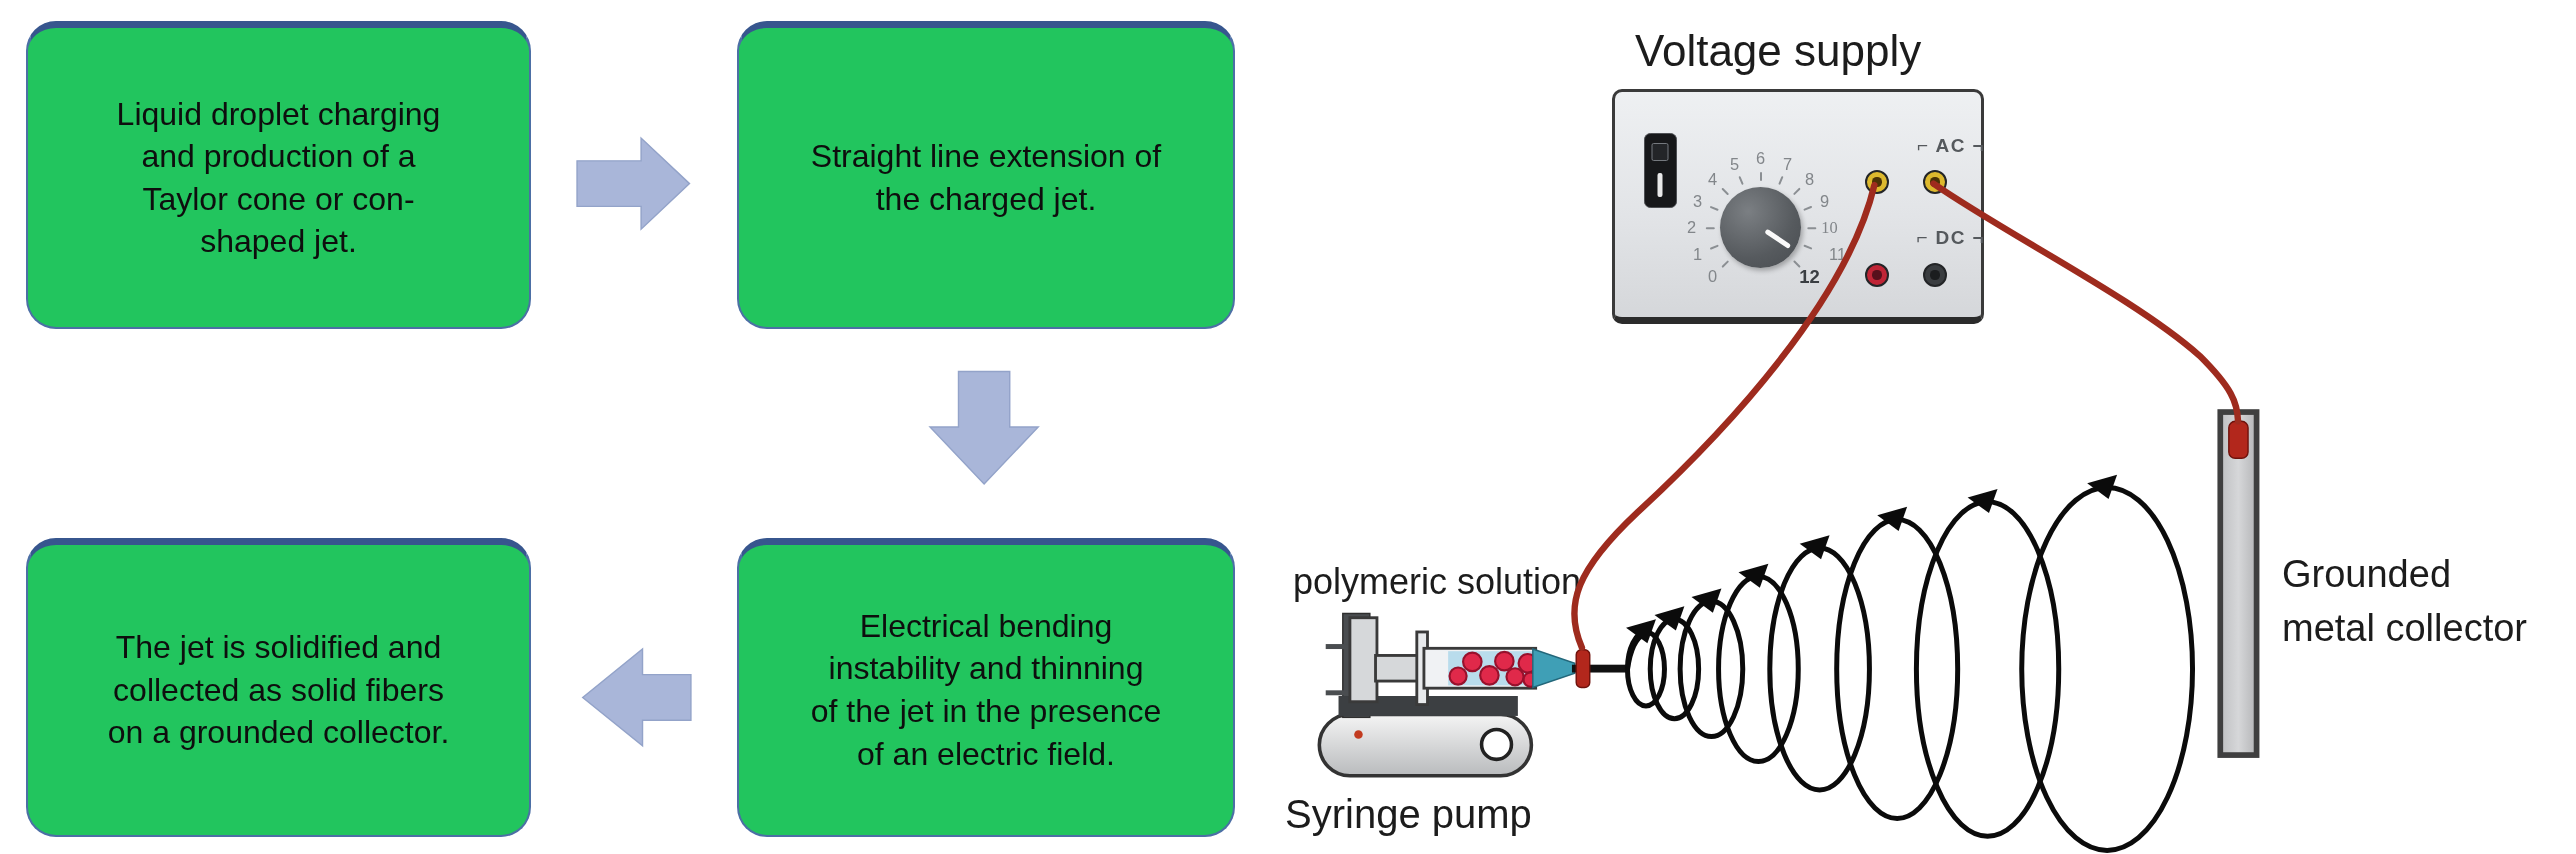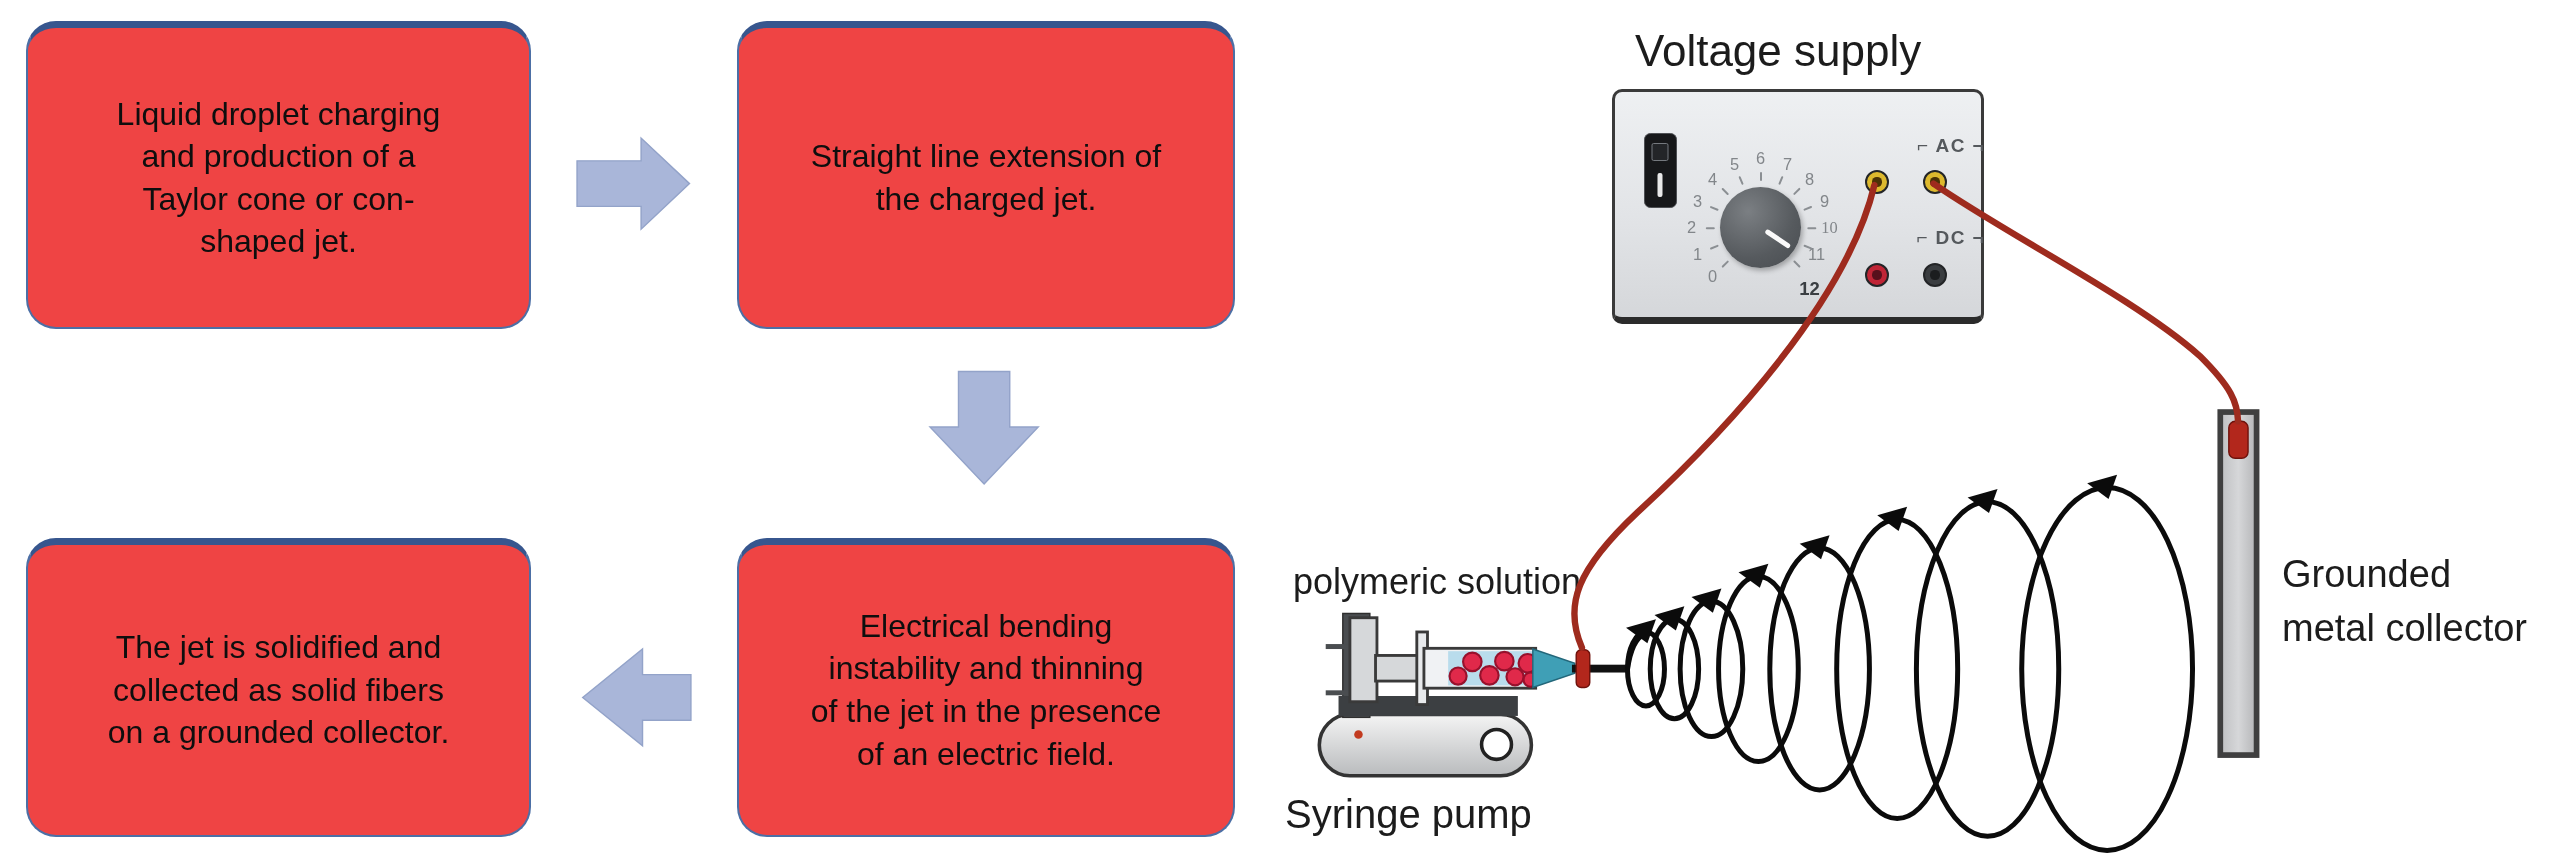--- a/index.html
+++ b/index.html
@@ -15,21 +15,21 @@
     --device-gray:#e4e6e9;
     --collector-gray:#c8c8c8;
     --text-dark:#1c1c1c;
   }
   html,body{margin:0;padding:0;background:#ffffff;}
   body{font-family:"Liberation Sans", sans-serif;}
   #canvas{position:relative;width:2576px;height:854px;background:#ffffff;overflow:hidden;}
 
   
   .flow-box{
-    position:absolute;box-sizing:border-box;background:#ef4444;
+    position:absolute;box-sizing:border-box;background:#22c55e;
     border:2.8px solid var(--box-border);
     border-top:7.1px solid var(--box-border-top);
     border-radius:30px;
     display:flex;align-items:center;justify-content:center;
     text-align:center;font-size:32px;line-height:1.33;color:#0e0e0e;
     white-space:pre-line;padding:0 21.4px;
   }
   #flow-box-1{left:26px;top:21.4px;width:505px;height:308px;}
   #flow-box-2{left:737px;top:21.4px;width:498px;height:308px;}
   #flow-box-3{left:26px;top:538px;width:505px;height:299px;}
@@ -150,23 +150,23 @@
         <span class="dial-num" style="left: 137px; top: 58px;">6</span>
         <span class="dial-tick" style="left: 145px; top: 80px; transform: rotate(360deg);"></span>
         <span class="dial-num" style="left: 164px; top: 64px;">7</span>
         <span class="dial-tick" style="left: 165px; top: 84px; transform: rotate(382.5deg);"></span>
         <span class="dial-num" style="left: 186px; top: 79px;">8</span>
         <span class="dial-tick" style="left: 181px; top: 95px; transform: rotate(405deg);"></span>
         <span class="dial-num" style="left: 201px; top: 101px;">9</span>
         <span class="dial-tick" style="left: 192px; top: 112px; transform: rotate(427.5deg);"></span>
         <span class="dial-num" style="left: 206px; top: 127px; font-family: Liberation Serif, serif;">10</span>
         <span class="dial-tick" style="left: 196px; top: 132px; transform: rotate(450deg);"></span>
-        <span class="dial-num" style="left: 193px; top: 154px;">11</span>
+        <span class="dial-num" style="left: 214px; top: 154px;">11</span>
         <span class="dial-tick" style="left: 192px; top: 151px; transform: rotate(472.5deg);"></span>
-        <span class="dial-num bold-num" style="left: 186px; top: 188px;">12</span>
+        <span class="dial-num bold-num" style="left: 186px; top: 176px;">12</span>
         <span class="dial-tick" style="left: 181px; top: 168px; transform: rotate(495deg);"></span>
       </div>
     <div id="knob">
       <div class="pointer"></div>
     </div>
     <div class="terminal-label" id="ac-label">⌐ AC ¬</div>
     <div class="terminal-label" id="dc-label">⌐ DC ¬</div>
     <div class="jack jack-yellow" id="jack-ac-left">
         <div class="hole"></div>
       </div>

